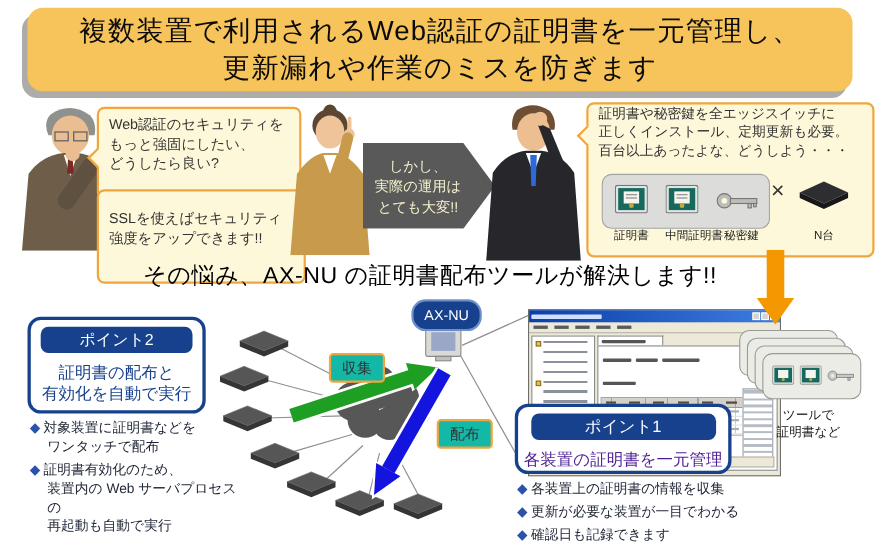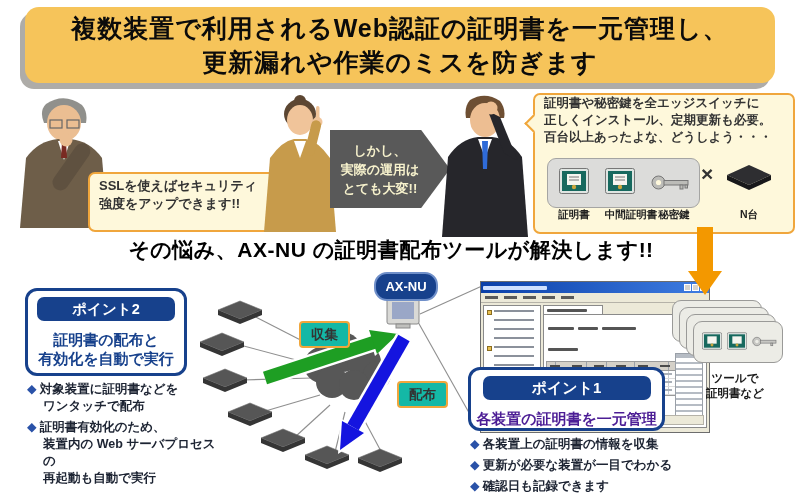--- a/index.html
+++ b/index.html
@@ -1,31 +1,31 @@
 <!DOCTYPE html>
 <html><head>
 <meta charset="utf-8">
 <style>
   html,body{margin:0;padding:0;background:#fff;}
   #stage{position:relative;width:800px;height:503px;background:#fff;overflow:hidden;
-         font-family:"Liberation Sans","DejaVu Sans",sans-serif;font-weight:bold;color:#222;}
+         font-family:"Liberation Sans","DejaVu Sans",sans-serif;font-weight:normal;color:#222;}
   .abs{position:absolute;}
 
   
   #banner{left:25px;top:7px;width:750px;height:76px;background:#F6C45A;border-radius:14px;
           box-shadow:-5px 6px 0 #aeaca8;display:flex;flex-direction:column;justify-content:center;
           text-align:center;color:#0b0b0b;font-size:25px;line-height:34px;letter-spacing:1px;}
 
   
   .bubble{background:#FEF8DB;border:2px solid #F0A63C;border-radius:7px;color:#333;}
   .tail{position:absolute;width:11px;height:11px;background:#FEF8DB;transform:rotate(45deg);}
   .tail.tleft{left:-8px;border-left:2px solid #F0A63C;border-bottom:2px solid #F0A63C;}
   .tail.tright{right:-8px;border-top:2px solid #F0A63C;border-right:2px solid #F0A63C;}
   #bubble-q{left:88px;top:97px;width:164px;height:71px;padding:5px 9px;font-size:13px;line-height:18px;}
-  #bubble-a{left:88px;top:172px;width:168px;height:50px;padding:3px 9px;font-size:13px;line-height:18px;}
+  #bubble-a{left:88px;top:172px;width:168px;height:50px;padding:16px 9px;font-size:13px;line-height:18px;}
   #bubble-w{left:533px;top:93px;width:258px;height:137px;padding:0;font-size:12.5px;line-height:17px;}
   #bubble-w .wl{margin-left:9px;}
   #bubble-w .wl:first-child{margin-top:6px;}
 
   
   #however{left:330px;top:130px;width:120px;height:78px;background:#595959;
            clip-path:polygon(0 0,76% 0,100% 50%,76% 100%,0 100%);
            display:flex;flex-direction:column;justify-content:center;text-align:center;
            padding-right:20px;box-sizing:border-box;color:#F6F1CC;font-size:13px;line-height:19px;}
 
@@ -123,20 +123,26 @@
     <ellipse cx="56" cy="27" rx="17" ry="18" fill="#EBBE92"></ellipse>
     <rect x="42" y="24" width="12" height="8" fill="none" stroke="#666" stroke-width="1.2"></rect>
     <rect x="59" y="24" width="12" height="8" fill="none" stroke="#666" stroke-width="1.2"></rect>
     <path d="M18,62 Q30,45 50,43 L62,43 Q82,45 94,62 L100,132 L12,132 Z" fill="#6E5E49"></path>
     <polygon points="50,45 62,45 56,64" fill="#fff"></polygon>
     <polygon points="54,46 58,46 59,62 53,62" fill="#7a2a22"></polygon>
     <rect x="56" y="44" width="16" height="54" rx="8" transform="rotate(35 64 70)" fill="#5f5140"></rect>
     <circle cx="58" cy="44" r="6.5" fill="#EBBE92"></circle>
   </svg>
 
+  <div id="bubble-q" class="abs bubble">
+    <div class="tail tleft" style="top:38px"></div>
+    <div>Web認証のセキュリティを</div>
+    <div>もっと強固にしたい、</div>
+    <div>どうしたら良い?</div>
+  </div>
 
   <div id="bubble-a" class="abs bubble">
     <div class="tail tright" style="top:18px"></div>
     <div>SSLを使えばセキュリティ</div>
     <div>強度をアップできます!!</div>
   </div>
 
   <svg class="abs" style="left:250px;top:92px;" width="100" height="140" viewBox="0 0 100 140">
     <circle cx="50" cy="9" r="6" fill="#5C4632"></circle>
     <ellipse cx="50" cy="22" rx="16" ry="15" fill="#5C4632"></ellipse>

